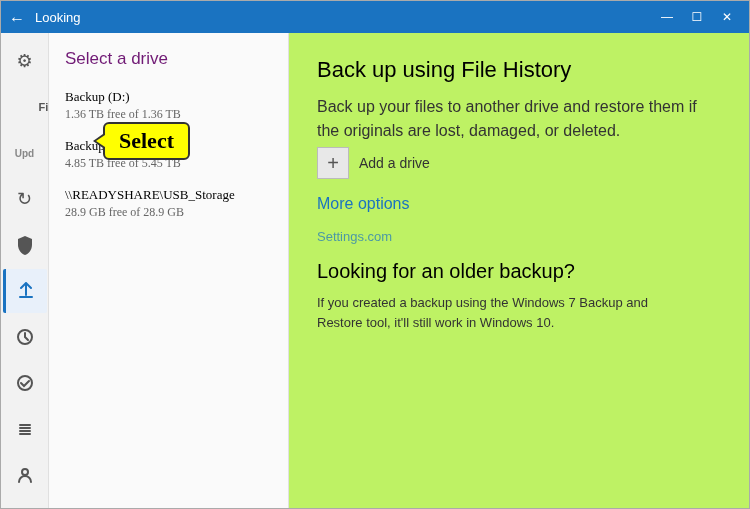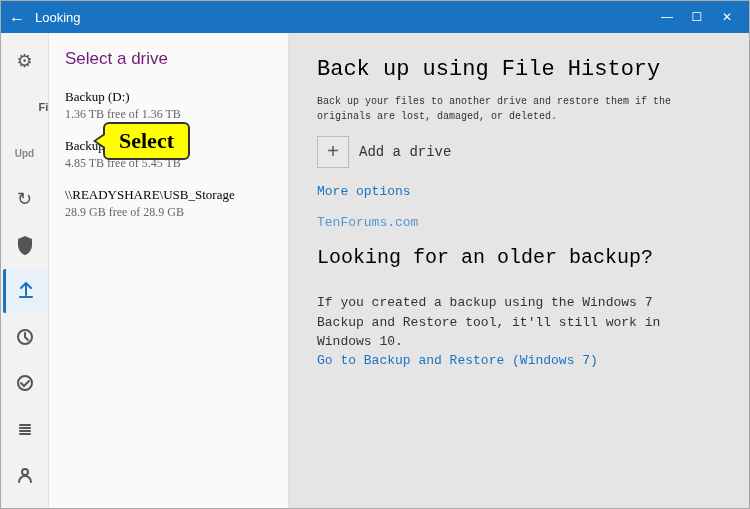--- a/index.html
+++ b/index.html
@@ -167,36 +167,35 @@
       border-width: 6px 9px 6px 0;
       border-style: solid;
       border-color: transparent #ffff00 transparent transparent;
     }
 
     
     .main-panel {
       flex: 1;
       padding: 24px 28px;
       overflow-y: auto;
-      background: #e5e5e5;
-      font-family: Liberation Mono, monospace;
+      background: #bef264;
     }
 
     .main-title {
       font-size: 22px;
       font-weight: 300;
       color: #000;
       margin-bottom: 12px;
     }
 
     .main-desc {
-      font-size: 10px;
+      font-size: 16px;
       color: #333;
       line-height: 1.5;
-      margin-bottom: 12px;
+      margin-bottom: 4px;
       max-width: 380px;
     }
 
     .add-drive-btn {
       display: flex;
       align-items: center;
       gap: 10px;
       margin-bottom: 16px;
       cursor: pointer;
     }
@@ -214,39 +213,39 @@
       flex-shrink: 0;
     }
 
     .add-drive-label {
       font-size: 14px;
       color: #333;
     }
 
     .more-options-link {
       color: #1a73c1;
-      font-size: 13px;
+      font-size: 16px;
       cursor: pointer;
       text-decoration: none;
       display: block;
       margin-bottom: 16px;
     }
 
     .tenforum-watermark {
       font-size: 13px;
       color: #1a73c1;
       margin-bottom: 16px;
       opacity: 0.7;
     }
 
     .section-title {
       font-size: 20px;
       font-weight: 300;
       color: #000;
-      margin-bottom: 24px;
+      margin-bottom: 10px;
     }
 
     .section-desc {
       font-size: 13px;
       color: #333;
       line-height: 1.5;
       max-width: 380px;
     }
 
     .backup-restore-link {
@@ -345,22 +344,21 @@
       
       <div class="add-drive-btn">
         <div class="add-drive-icon">+</div>
         <span class="add-drive-label">Add a drive</span>
       </div>
 
       
       <a class="more-options-link">More options</a>
 
       
-      <div class="tenforum-watermark">TenForums.com</div>
+      <div class="tenforum-watermark">Settings.com</div>
 
       
       <h2 class="section-title">Looking for an older backup?</h2>
       <p class="section-desc">If you created a backup using the Windows 7 Backup and Restore tool, it'll still work in Windows 10.</p>
-      <a class="backup-restore-link">Go to Backup and Restore (Windows 7)</a>
     </div>
 
   </div>
 </div>
 
 </body></html>

